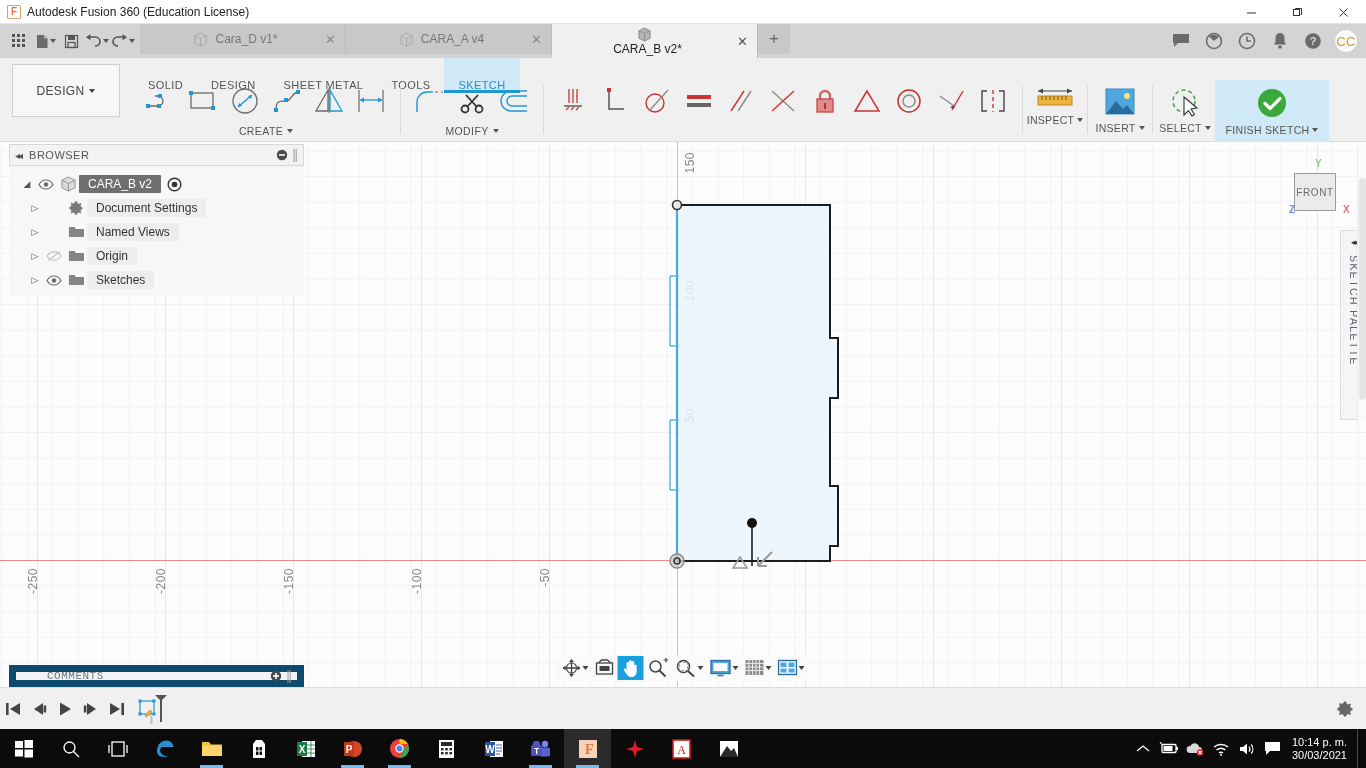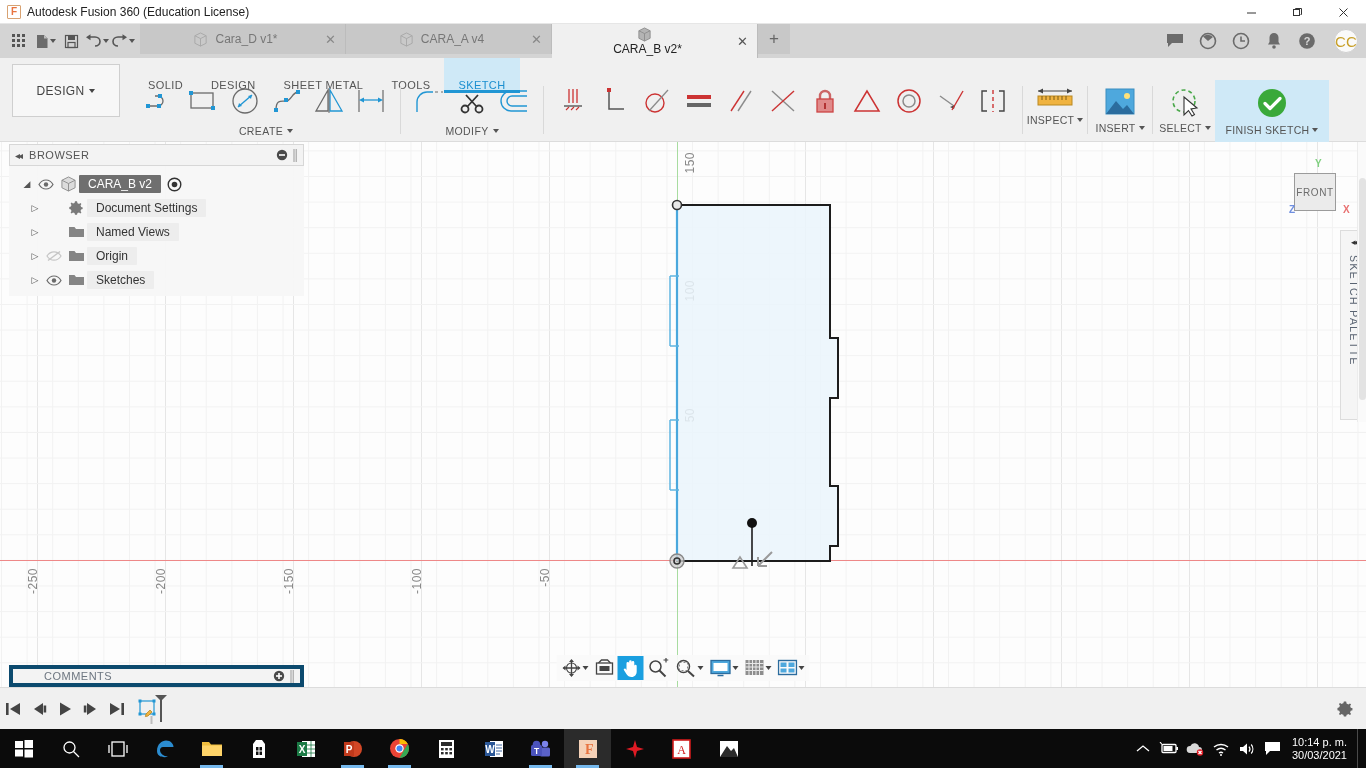--- a/index.html
+++ b/index.html
@@ -57,22 +57,22 @@
   }
   .tab.active .x { color:#555; }
   .tabplus {
     width:32px; height:30px; display:flex; align-items:center; justify-content:center;
     color:#666; font-size:17px; background:#c8c8c8;
   }
   .tabright { margin-left:auto; display:flex; align-items:center; height:34px; padding-right:8px; }
   .tabright .ibtn { width:33px; height:34px; display:flex; align-items:center; justify-content:center; color:#666; }
   .avatar {
     width:24px; height:24px; border-radius:50%; background:#fafafa; border:1px solid #d0d0d0;
-    display:flex;align-items:center;justify-content:center; font-size:15px; color:#c8a02a;
-    letter-spacing:.3px; margin-left:11px;
+    display:flex;align-items:center;justify-content:center; font-size:13px; color:#c8a02a;
+    letter-spacing:.3px; margin-left:5px;
   }
 
   
   .ribbon { background:#f0f0f0; height:84px; position:relative; border-bottom:1px solid #dcdcdc; }
   .designbox {
     position:absolute; left:12px; top:6px; width:108px; height:53px;
     border:1px solid #cfcfcf; background:#f7f7f7; display:flex; align-items:center; justify-content:center;
     font-size:12px; color:#444; letter-spacing:.3px;
   }
   .designbox .caret { border-top-color:#444; margin-left:5px; }
@@ -147,22 +147,22 @@
   }
   .trow .eye { width:22px; display:flex; align-items:center; justify-content:center;}
   .trow .ico { width:22px; display:flex; align-items:center; justify-content:center; }
   .trow .lbl { background:#ededed; padding:2px 9px; border-radius:1px;}
   .trow.sel .lbl { background:#6f6f6f; color:#fff; }
   .trow.sel { padding-left:10px; }
 
   
   .comments {
     position:absolute; left:9px; bottom:0; width:295px; height:22px;
-    border:4px solid #0c4a6e; background:#f3f3f3; display:flex; align-items:center;
-    padding:0 5px; font-size:11px; color:#6d7680; letter-spacing:.5px;
+    border:7px solid #0c4a6e; background:#f3f3f3; display:flex; align-items:center;
+    padding:0 5px; font-size:11px; color:#6d7680; letter-spacing:.5px;font-family:Liberation Mono, monospace;
   }
   .comments .lbl2 { margin-left:26px; }
   .comments .rgt { margin-left:auto; display:flex; align-items:center; gap:4px;}
 
   
   .palette {
     position:absolute; right:0; top:88px; width:26px; height:190px;
     background:#f5f5f5; border:1px solid #dcdcdc; border-right:none;
     display:flex; flex-direction:column; align-items:center; padding-top:6px;
   }

